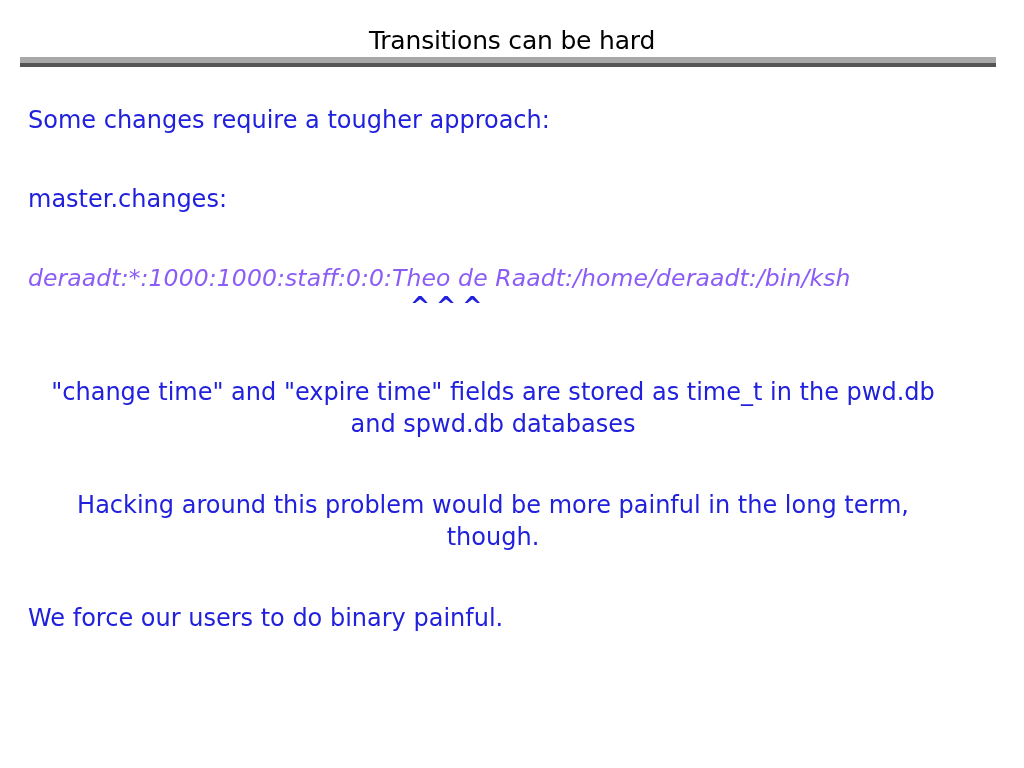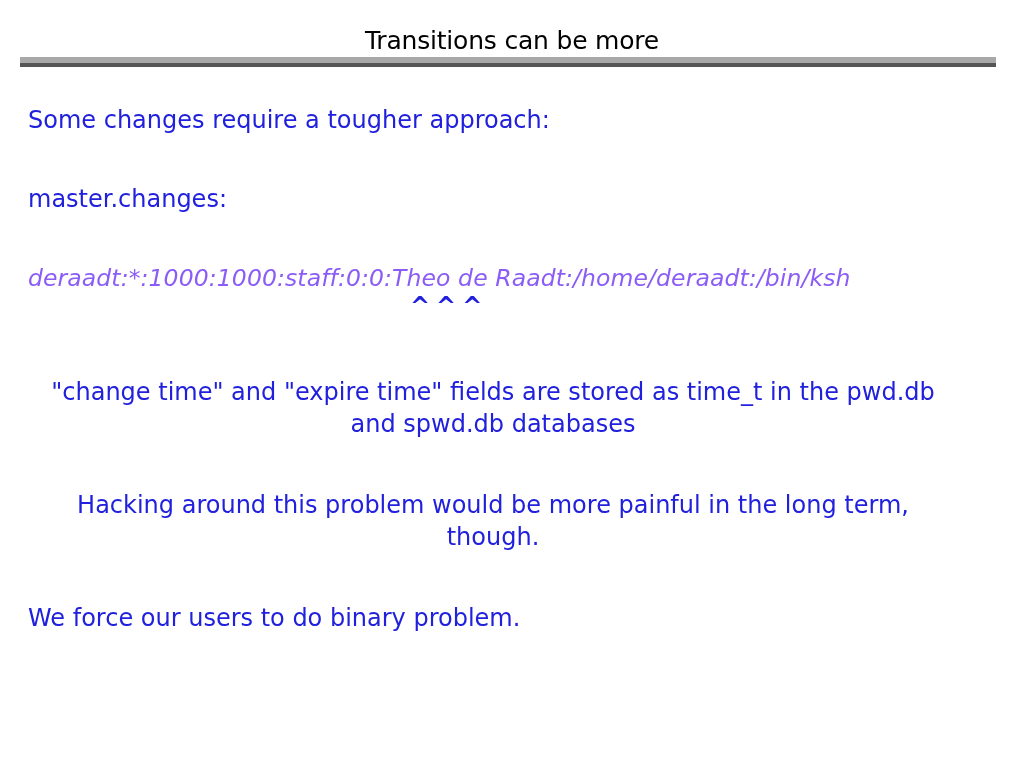--- a/index.html
+++ b/index.html
@@ -102,37 +102,37 @@
   .pos-fields    { top: 272px; }
   .pos-hacking   { top: 385px; }
   .pos-force     { top: 498px; }
 
 </style>
 </head>
 <body>
 
 <div class="slide">
 
-  <div class="slide-title">Transitions can be more</div>
+  <div class="slide-title">Transitions can be hard</div>
 
   <div class="title-rule">
     <div class="band-light"></div>
     <div class="band-dark"></div>
   </div>
 
   <div class="body-area">
 
     <div class="line blue pos-intro">Some changes require a tougher approach:</div>
 
     <div class="line blue pos-file">master.changes:</div>
 
     <div class="line black pos-entry">deraadt:*:1000:1000:staff:0:0:Theo de Raadt:/home/deraadt:/bin/ksh</div>
 
     <div class="line blue pos-carets">^^^</div>
 
     <div class="line blue wrap pos-fields">"change time" and "expire time" fields are stored as time_t in the pwd.db and spwd.db databases</div>
 
     <div class="line blue wrap pos-hacking">Hacking around this problem would be more painful in the long term, though.</div>
 
-    <div class="line blue pos-force">We force our users to do binary problem.</div>
+    <div class="line blue pos-force">We force our users to do binary painful.</div>
 
   </div>
 </div>
 
 </body></html>

